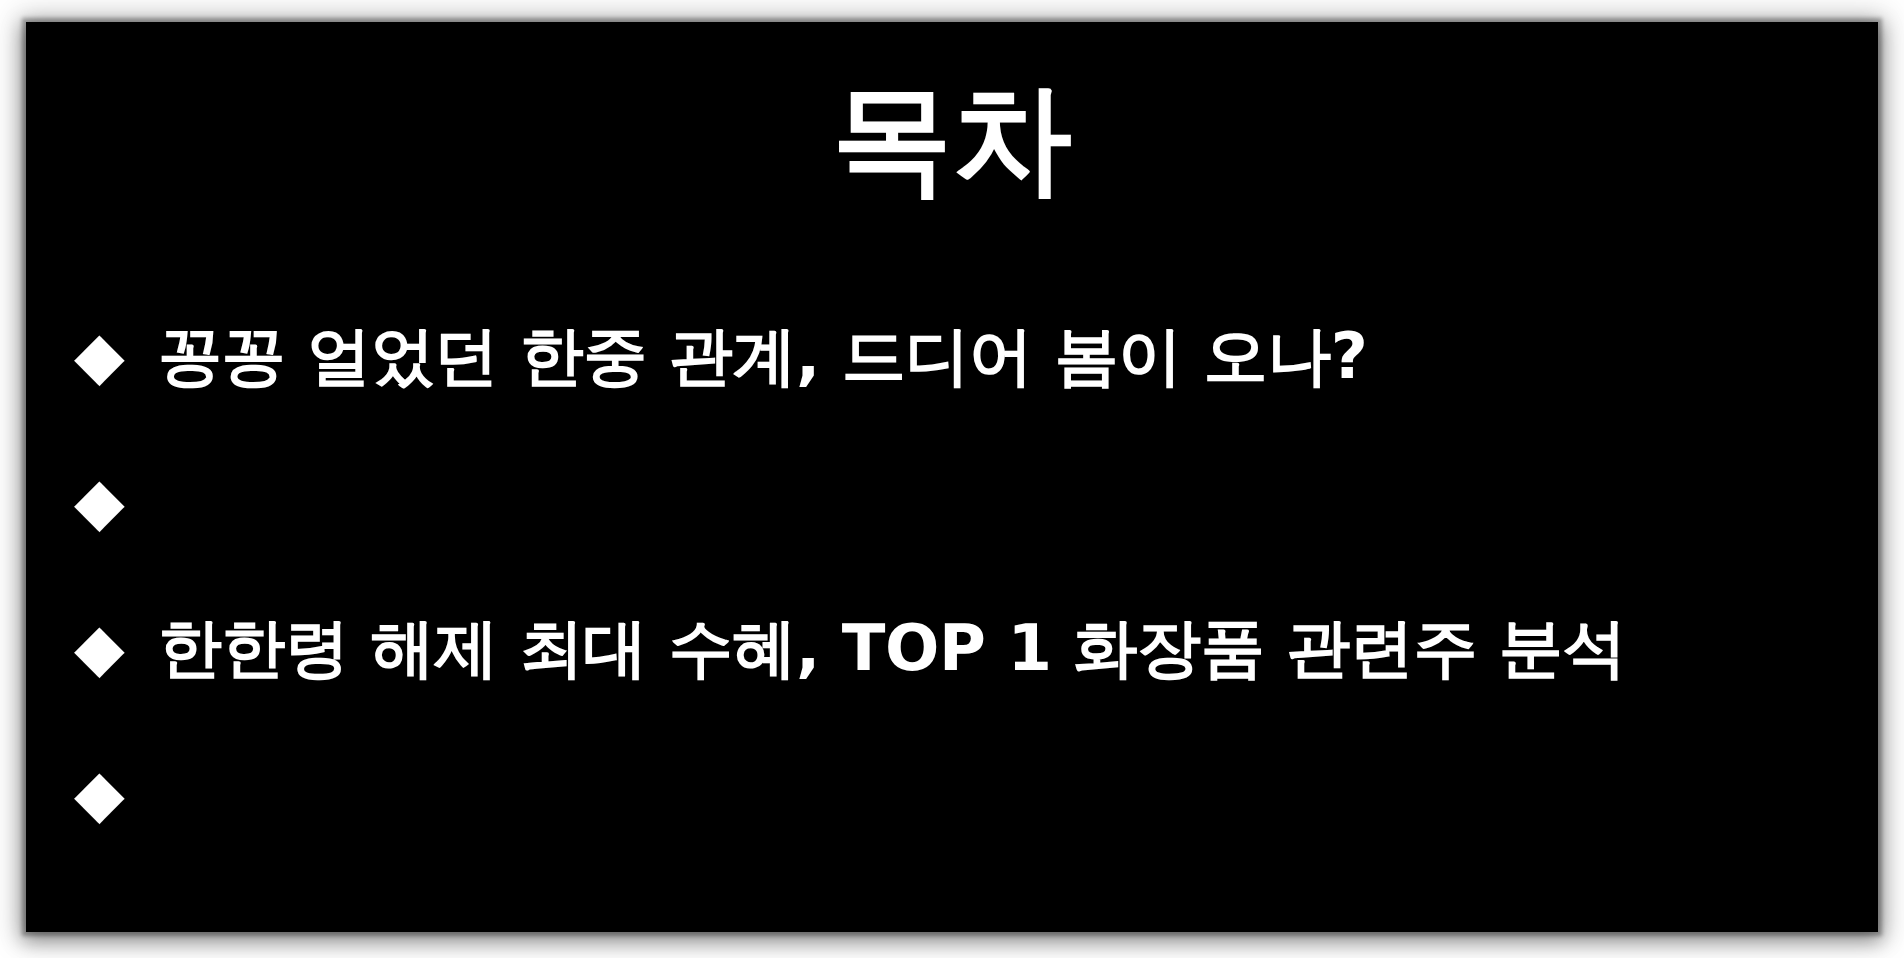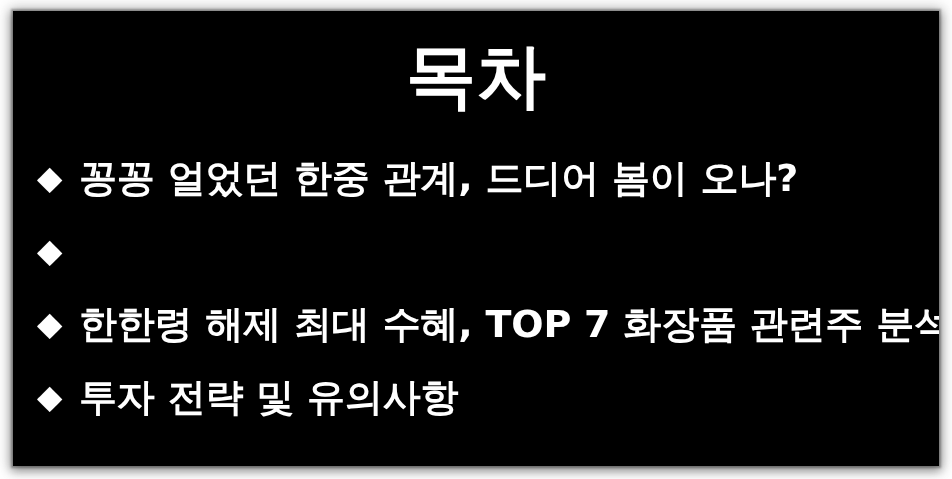--- a/index.html
+++ b/index.html
@@ -37,21 +37,21 @@
     overflow: hidden;
   }
 
   .slide-title {
     position: absolute;
     left: 0;
     top: 26px;
     width: 100%;
     text-align: center;
     color: #ffffff;
-    font-size: 70px;
+    font-size: 60px;
     font-weight: bold;
     line-height: 1.12;
     letter-spacing: 0px;
     white-space: nowrap;
   }
 
   .toc-list {
     position: absolute;
     left: 24px;
     top: 131px;
@@ -71,21 +71,21 @@
     font-size: 33px;
     line-height: 1;
     color: #ffffff;
     text-align: left;
     margin-right: 2px;
     transform: translateY(-1px);
   }
 
   .toc-label {
     flex: 1 1 auto;
-    font-size: 38px;
+    font-size: 32px;
     font-weight: bold;
     line-height: 1.05;
     color: #ffffff;
     white-space: nowrap;
     letter-spacing: -0.2px;
   }
 </style>
 </head>
 <body>
 
@@ -100,23 +100,22 @@
         <span class="toc-bullet">◆</span>
         <span class="toc-label">꽁꽁 얼었던 한중 관계, 드디어 봄이 오나?</span>
       </div>
 
       <div class="toc-item">
         <span class="toc-bullet">◆</span>
       </div>
 
       <div class="toc-item">
         <span class="toc-bullet">◆</span>
-        <span class="toc-label">한한령 해제 최대 수혜, TOP 7 화장품 관련주 분석</span>
+        <span class="toc-label">한한령 해제 최대 수혜, TOP 1 화장품 관련주 분석</span>
       </div>
 
       <div class="toc-item">
         <span class="toc-bullet">◆</span>
-        <span class="toc-label">투자 전략 및 유의사항</span>
       </div>
 
     </div>
   </div>
 </div>
 
 </body></html>

